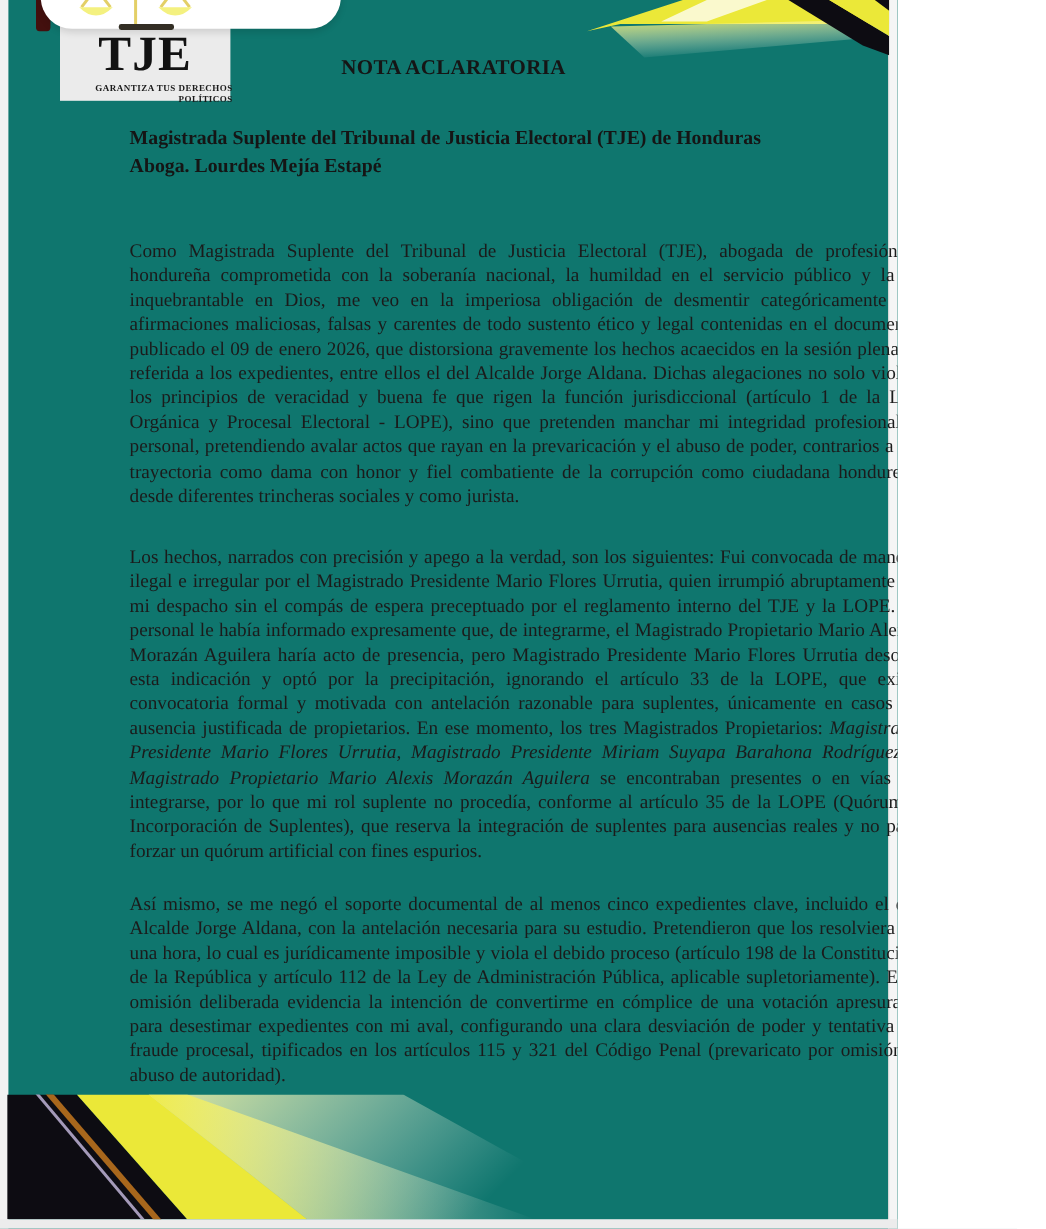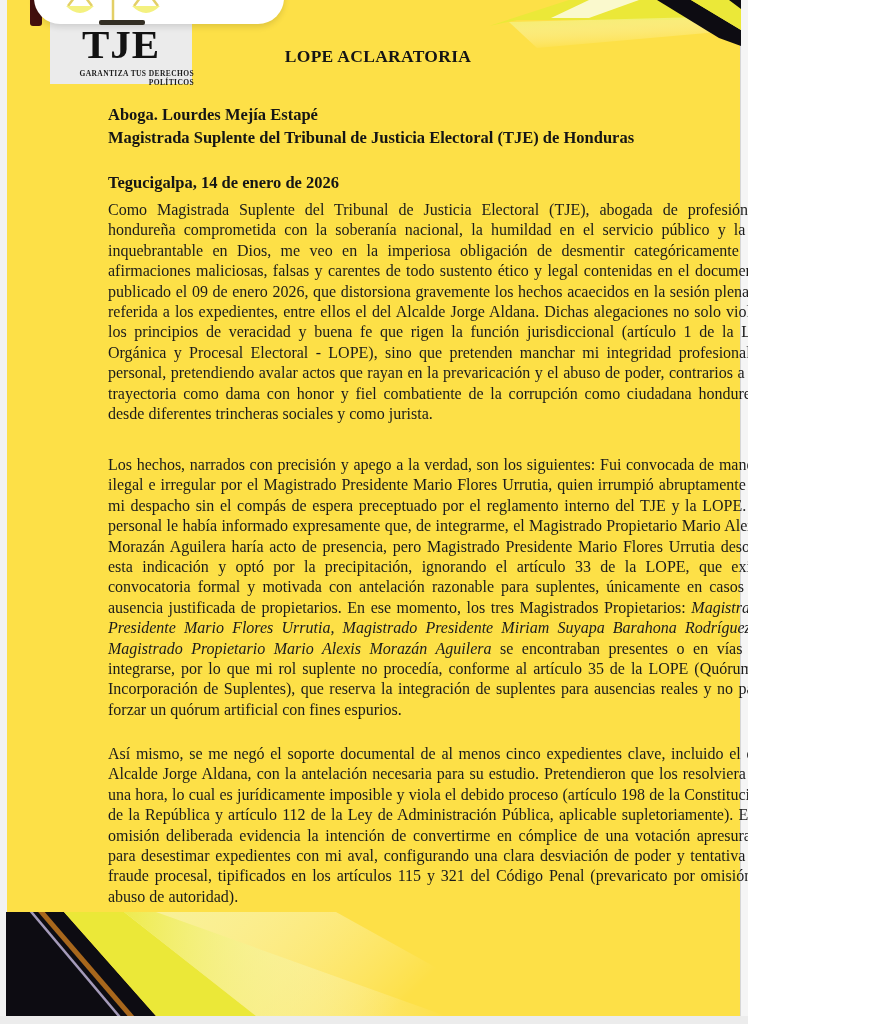--- a/index.html
+++ b/index.html
@@ -1,19 +1,19 @@
 <!DOCTYPE html>
 <html style="--accent_yellow: #ebe838; --pale_yellow: #f4f180; --ribbon_black: #0d0c12; --ribbon_orange: #a8671c; --glint_lilac: #cbbfe4; --logo_gold: #e3cf66; --ink: #1b1b1b;"><head>
 <meta charset="utf-8">
 <style>
   html,body{margin:0;padding:0;background:#ffffff;}
   .page{
     position:relative;
     width:748px;height:1024px;
-    background:#fde047;
+    background:#0f766e;
     overflow:hidden;
     font-family:"Liberation Serif", serif;
     color:#1a1a1a;
   }
   
   .edge-left{position:absolute;left:0;top:0;width:7px;height:100%;background:#f2f2f2;}
   .edge-right{position:absolute;right:0;top:0;width:7px;height:100%;background:#f5f5f5;border-left:1px solid #d6d6d6;}
   .edge-bottom{position:absolute;left:0;bottom:0;width:100%;height:8px;background:#ececec;}
 
   
@@ -95,26 +95,25 @@
         <line x1="88" y1="6" x2="100" y2="22"></line>
       </g>
       <path d="M8 22 Q22 36 36 22 Z" style="fill:var(--pale_yellow)"></path>
       <path d="M74 22 Q88 36 102 22 Z" style="fill:var(--pale_yellow)"></path>
     </svg>
     <div class="scales-base"></div>
     <div class="logo-acronym">TJE</div>
     <div class="logo-tagline">GARANTIZA TUS DERECHOS POLÍTICOS</div>
   </div>
 
-  <div class="doc-title">LOPE ACLARATORIA</div>
+  <div class="doc-title">NOTA ACLARATORIA</div>
 
   <div class="recipient-block">
+    <p>Magistrada Suplente del Tribunal de Justicia Electoral (TJE) de Honduras</p>
     <p>Aboga. Lourdes Mejía Estapé</p>
-    <p>Magistrada Suplente del Tribunal de Justicia Electoral (TJE) de Honduras</p>
-    <p class="dateline">Tegucigalpa, 14 de enero de 2026</p>
   </div>
 
   <div class="doc-body">
       <p style="top: 200px;"><span>Como Magistrada Suplente del Tribunal de Justicia Electoral (TJE), abogada de profesión y hondureña comprometida con la soberanía nacional, la humildad en el servicio público y la fe inquebrantable en Dios, me veo en la imperiosa obligación de desmentir categóricamente las afirmaciones maliciosas, falsas y carentes de todo sustento ético y legal contenidas en el documento publicado el 09 de enero 2026, que distorsiona gravemente los hechos acaecidos en la sesión plenaria referida a los expedientes, entre ellos el del </span><span class="seg-bold">Alcalde Jorge Aldana</span><span>. Dichas alegaciones no solo violan los principios de veracidad y buena fe que rigen la función jurisdiccional (artículo 1 de la Ley Orgánica y Procesal Electoral - LOPE), sino que pretenden manchar mi integridad profesional y personal, pretendiendo avalar actos que rayan en la prevaricación y el abuso de poder, contrarios a mi trayectoria como dama con honor y fiel combatiente de la corrupción como ciudadana hondureña desde diferentes trincheras sociales y como jurista.</span></p>
       <p style="top: 455px;"><span>Los hechos, narrados con precisión y apego a la verdad, son los siguientes: Fui convocada de manera ilegal e irregular por el </span><span class="seg-bold">Magistrado Presidente Mario Flores Urrutia</span><span>, quien irrumpió abruptamente en mi despacho sin el compás de espera preceptuado por el reglamento interno del TJE y la LOPE. El personal le había informado expresamente que, de integrarme, el </span><span class="seg-bold">Magistrado Propietario Mario Alexis Morazán Aguilera</span><span> haría acto de presencia, pero </span><span class="seg-bold">Magistrado Presidente Mario Flores Urrutia</span><span> desoyó esta indicación y optó por la precipitación, ignorando el artículo 33 de la LOPE, que exige convocatoria formal y motivada con antelación razonable para suplentes, únicamente en casos de ausencia justificada de propietarios. En ese momento, los tres Magistrados Propietarios: </span><span class="seg-bold-italic">Magistrado Presidente Mario Flores Urrutia, Magistrado Presidente Miriam Suyapa Barahona Rodríguez y Magistrado Propietario Mario Alexis Morazán Aguilera</span><span> se encontraban presentes o en vías de integrarse, por lo que mi rol suplente no procedía, conforme al artículo 35 de la LOPE (Quórum e Incorporación de Suplentes), que reserva la integración de suplentes para ausencias reales y no para forzar un quórum artificial con fines espurios.</span></p>
       <p style="top: 744px;"><span>Así mismo, se me negó el soporte documental de al menos cinco expedientes clave, incluido el del Alcalde Jorge Aldana, con la antelación necesaria para su estudio. Pretendieron que los resolviera en una hora, lo cual es jurídicamente imposible y viola el debido proceso (artículo 198 de la Constitución de la República y artículo 112 de la Ley de Administración Pública, aplicable supletoriamente). Esta omisión deliberada evidencia la intención de convertirme en cómplice de una votación apresurada para desestimar expedientes con mi aval, configurando una clara desviación de poder y tentativa de fraude procesal, tipificados en los artículos 115 y 321 del Código Penal (prevaricato por omisión y abuso de autoridad).</span></p>
     </div>
 
   <svg class="decor-bl" viewBox="0 0 456 104" preserveAspectRatio="none">
     <defs>

